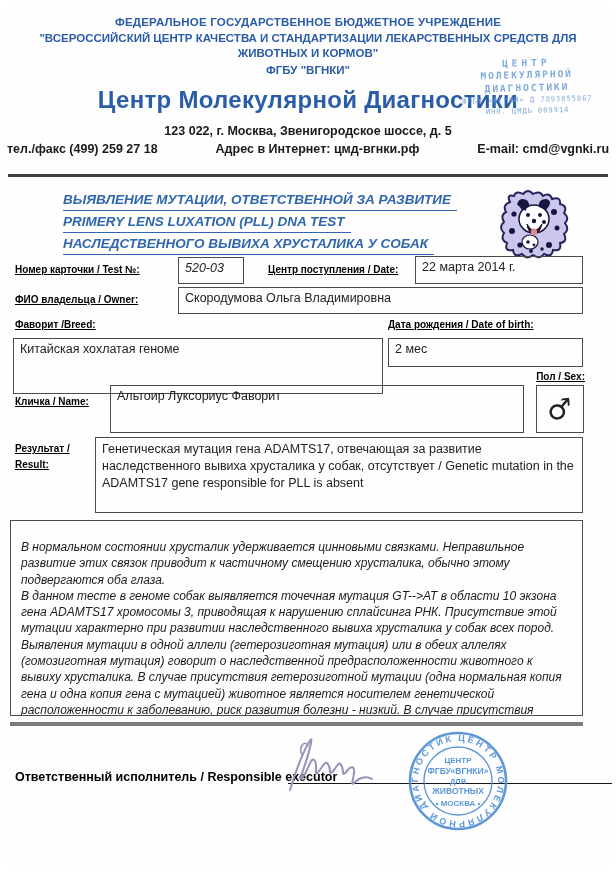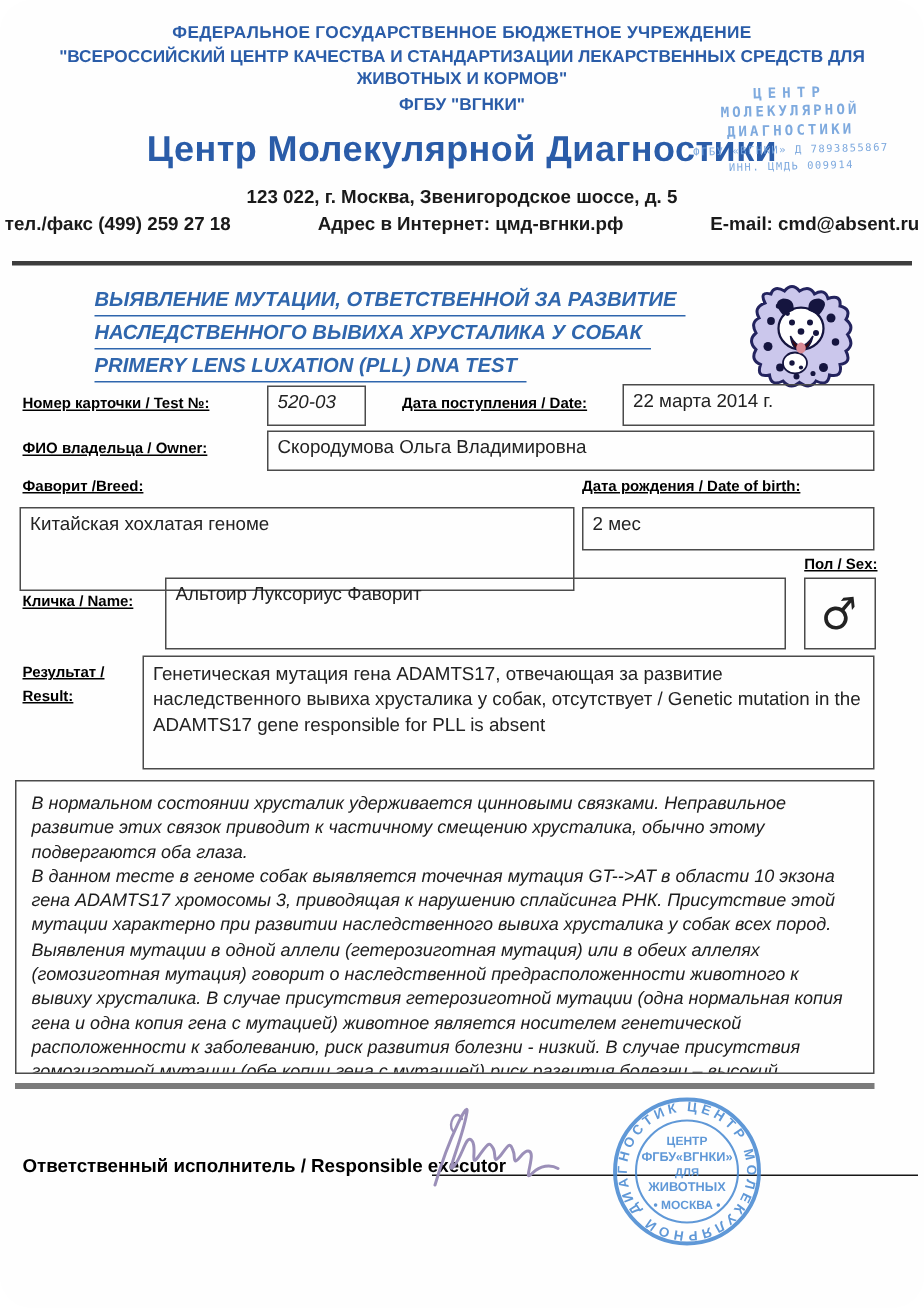--- a/index.html
+++ b/index.html
@@ -35,21 +35,21 @@
   .title { position:absolute; left:15px; top:189px; color:#2f66ad; font-size:13.5px; font-weight:bold; font-style:italic; line-height:21px;margin-left:48px; }
   .title .tl { display:table; border-bottom:1.5px solid #2f66ad; padding-right:6px; padding-bottom:0; }
   .dog-badge { position:absolute; left:500px; top:190px; }
   
   .lbl { position:absolute; font-size:10px; font-weight:bold; color:#000; white-space:nowrap;text-decoration:underline; }
   .box { position:absolute; border:1.4px solid #4b4b4b; font-size:12.5px; color:#222; padding:3px 6px; background:transparent; }
   .sexbox { display:flex; align-items:center; justify-content:center; font-family:"DejaVu Sans", sans-serif; font-size:28px; font-weight:400; color:#222; }
   .sexbox span { transform:rotate(-6deg); }
   .result-lbl { line-height:16px; }
   
-  .info { position:absolute; left:10px; top:520px; width:573px; height:196px; border:1.4px solid #4b4b4b; padding:6px 10px; font-size:12px; font-style:italic; color:#1c1c1c; line-height:16.3px; overflow:hidden; }
+  .info { position:absolute; left:10px; top:520px; width:573px; height:196px; border:1.4px solid #4b4b4b; padding:18px 10px; font-size:12px; font-style:italic; color:#1c1c1c; line-height:16.3px; overflow:hidden; }
   .rule2 { position:absolute; left:10px; top:722px; width:573px; height:2px; border-top:2px solid #7b7b7b; border-bottom:2px solid #7b7b7b; }
   
   .exec-lbl { position:absolute; left:15px; top:770px; font-size:12.5px; font-weight:bold; color:#000; }
   .sig-line { position:absolute; left:288px; top:783px; width:324px; border-top:1.6px solid #161616; }
   .signature { position:absolute; left:278px; top:724px; }
   .round-stamp { position:absolute; left:406px; top:729px; opacity:.88; }
 </style>
 </head>
 <body>
 
@@ -60,38 +60,38 @@
     <div class="org2">
       <div>"ВСЕРОССИЙСКИЙ ЦЕНТР КАЧЕСТВА И СТАНДАРТИЗАЦИИ ЛЕКАРСТВЕННЫХ СРЕДСТВ ДЛЯ</div>
       <div>ЖИВОТНЫХ И КОРМОВ"</div>
     </div>
     <div class="org3">ФГБУ "ВГНКИ"</div>
     <div class="center-name">Центр Молекулярной Диагностики</div>
     <div class="addr">123 022, г. Москва, Звенигородское шоссе, д. 5</div>
     <div class="contacts">
       <span>тел./факс (499) 259 27 18</span>
       <span>Адрес в Интернет: цмд-вгнки.рф</span>
-      <span>E-mail: cmd@absent.ru</span>
+      <span>E-mail: cmd@vgnki.ru</span>
     </div>
   </div>
 
   <div class="rect-stamp">
     <div class="s1">ЦЕНТР</div>
     <div class="s2">МОЛЕКУЛЯРНОЙ</div>
     <div class="s2">ДИАГНОСТИКИ</div>
     <div class="s4">ФГБУ «ВГНКИ»  Д 7893855867</div>
     <div class="s4">ИНН. ЦМДЬ 009914</div>
   </div>
 
   <div class="rule1"></div>
 
   <div class="title">
     <span class="tl">ВЫЯВЛЕНИЕ МУТАЦИИ, ОТВЕТСТВЕННОЙ ЗА РАЗВИТИЕ</span>
+    <span class="tl">PRIMERY LENS LUXATION (PLL) DNA TEST</span>
     <span class="tl">НАСЛЕДСТВЕННОГО ВЫВИХА ХРУСТАЛИКА У СОБАК</span>
-    <span class="tl">PRIMERY LENS LUXATION (PLL) DNA TEST</span>
   </div>
 
   <svg class="dog-badge" width="70" height="70" viewBox="0 0 70 70">
     <path d="M10,12 Q6,4 14,6 Q16,0 23,4 Q28,-2 33,4 Q40,0 43,6 Q50,2 52,9 Q61,6 60,14 Q68,16 64,23 Q70,28 65,33 Q70,40 64,44 Q68,52 60,53 Q62,62 53,60 Q52,68 44,64 Q40,70 33,65 Q27,70 22,64 Q14,68 13,60 Q4,62 7,53 Q0,50 4,43 Q-2,37 4,32 Q0,25 6,22 Q2,15 10,12 Z" fill="#cbc7ec" stroke="#23235e" stroke-width="2"></path>
     <circle cx="14" cy="24" r="2.6" fill="#15153f"></circle>
     <circle cx="12" cy="41" r="3" fill="#15153f"></circle>
     <circle cx="20" cy="55" r="2.6" fill="#15153f"></circle>
     <circle cx="54" cy="22" r="3" fill="#15153f"></circle>
     <circle cx="57" cy="38" r="2.5" fill="#15153f"></circle>
     <circle cx="49" cy="55" r="3" fill="#15153f"></circle>
@@ -108,21 +108,21 @@
     <circle cx="40" cy="25" r="2" fill="#15153f"></circle>
     <circle cx="25" cy="19" r="1.6" fill="#15153f"></circle>
     <circle cx="44" cy="32" r="2" fill="#15153f"></circle>
     <circle cx="34" cy="31" r="2.2" fill="#15153f"></circle>
     <path d="M27,34 Q34,47 42,34 Q40,43 34,44 Q28,43 27,34 Z" fill="#40090c" stroke="#15153f" stroke-width="1"></path>
     <ellipse cx="34" cy="42" rx="3.2" ry="3.6" fill="#d98a96"></ellipse>
   </svg>
 
   <div class="lbl" style="left:15px; top:264px;">Номер карточки / Test №:</div>
   <div class="box" style="left:178px; top:257px; width:66px; height:27px;font-style:italic;">520-03</div>
-  <div class="lbl" style="left:268px; top:264px;">Дата поступления / Date:</div>
+  <div class="lbl" style="left:268px; top:264px;">Центр поступления / Date:</div>
   <div class="box" style="left:415px; top:256px; width:168px; height:28px;">22 марта 2014 г.</div>
 
   <div class="lbl" style="left:15px; top:294px;">ФИО владельца / Owner:</div>
   <div class="box" style="left:178px; top:287px; width:405px; height:27px;">Скородумова Ольга Владимировна</div>
 
   <div class="lbl" style="left:15px; top:319px;">Фаворит  /Breed:</div>
   <div class="lbl" style="left:388px; top:319px;">Дата рождения / Date of birth:</div>
   <div class="box" style="left:13px; top:338px; width:370px; height:56px;">Китайская хохлатая геноме</div>
   <div class="box" style="left:388px; top:338px; width:195px; height:29px;">2 мес</div>
   <div class="lbl" style="left:490px; top:371px; width:95px; text-align:right;">Пол / Sex:</div>

